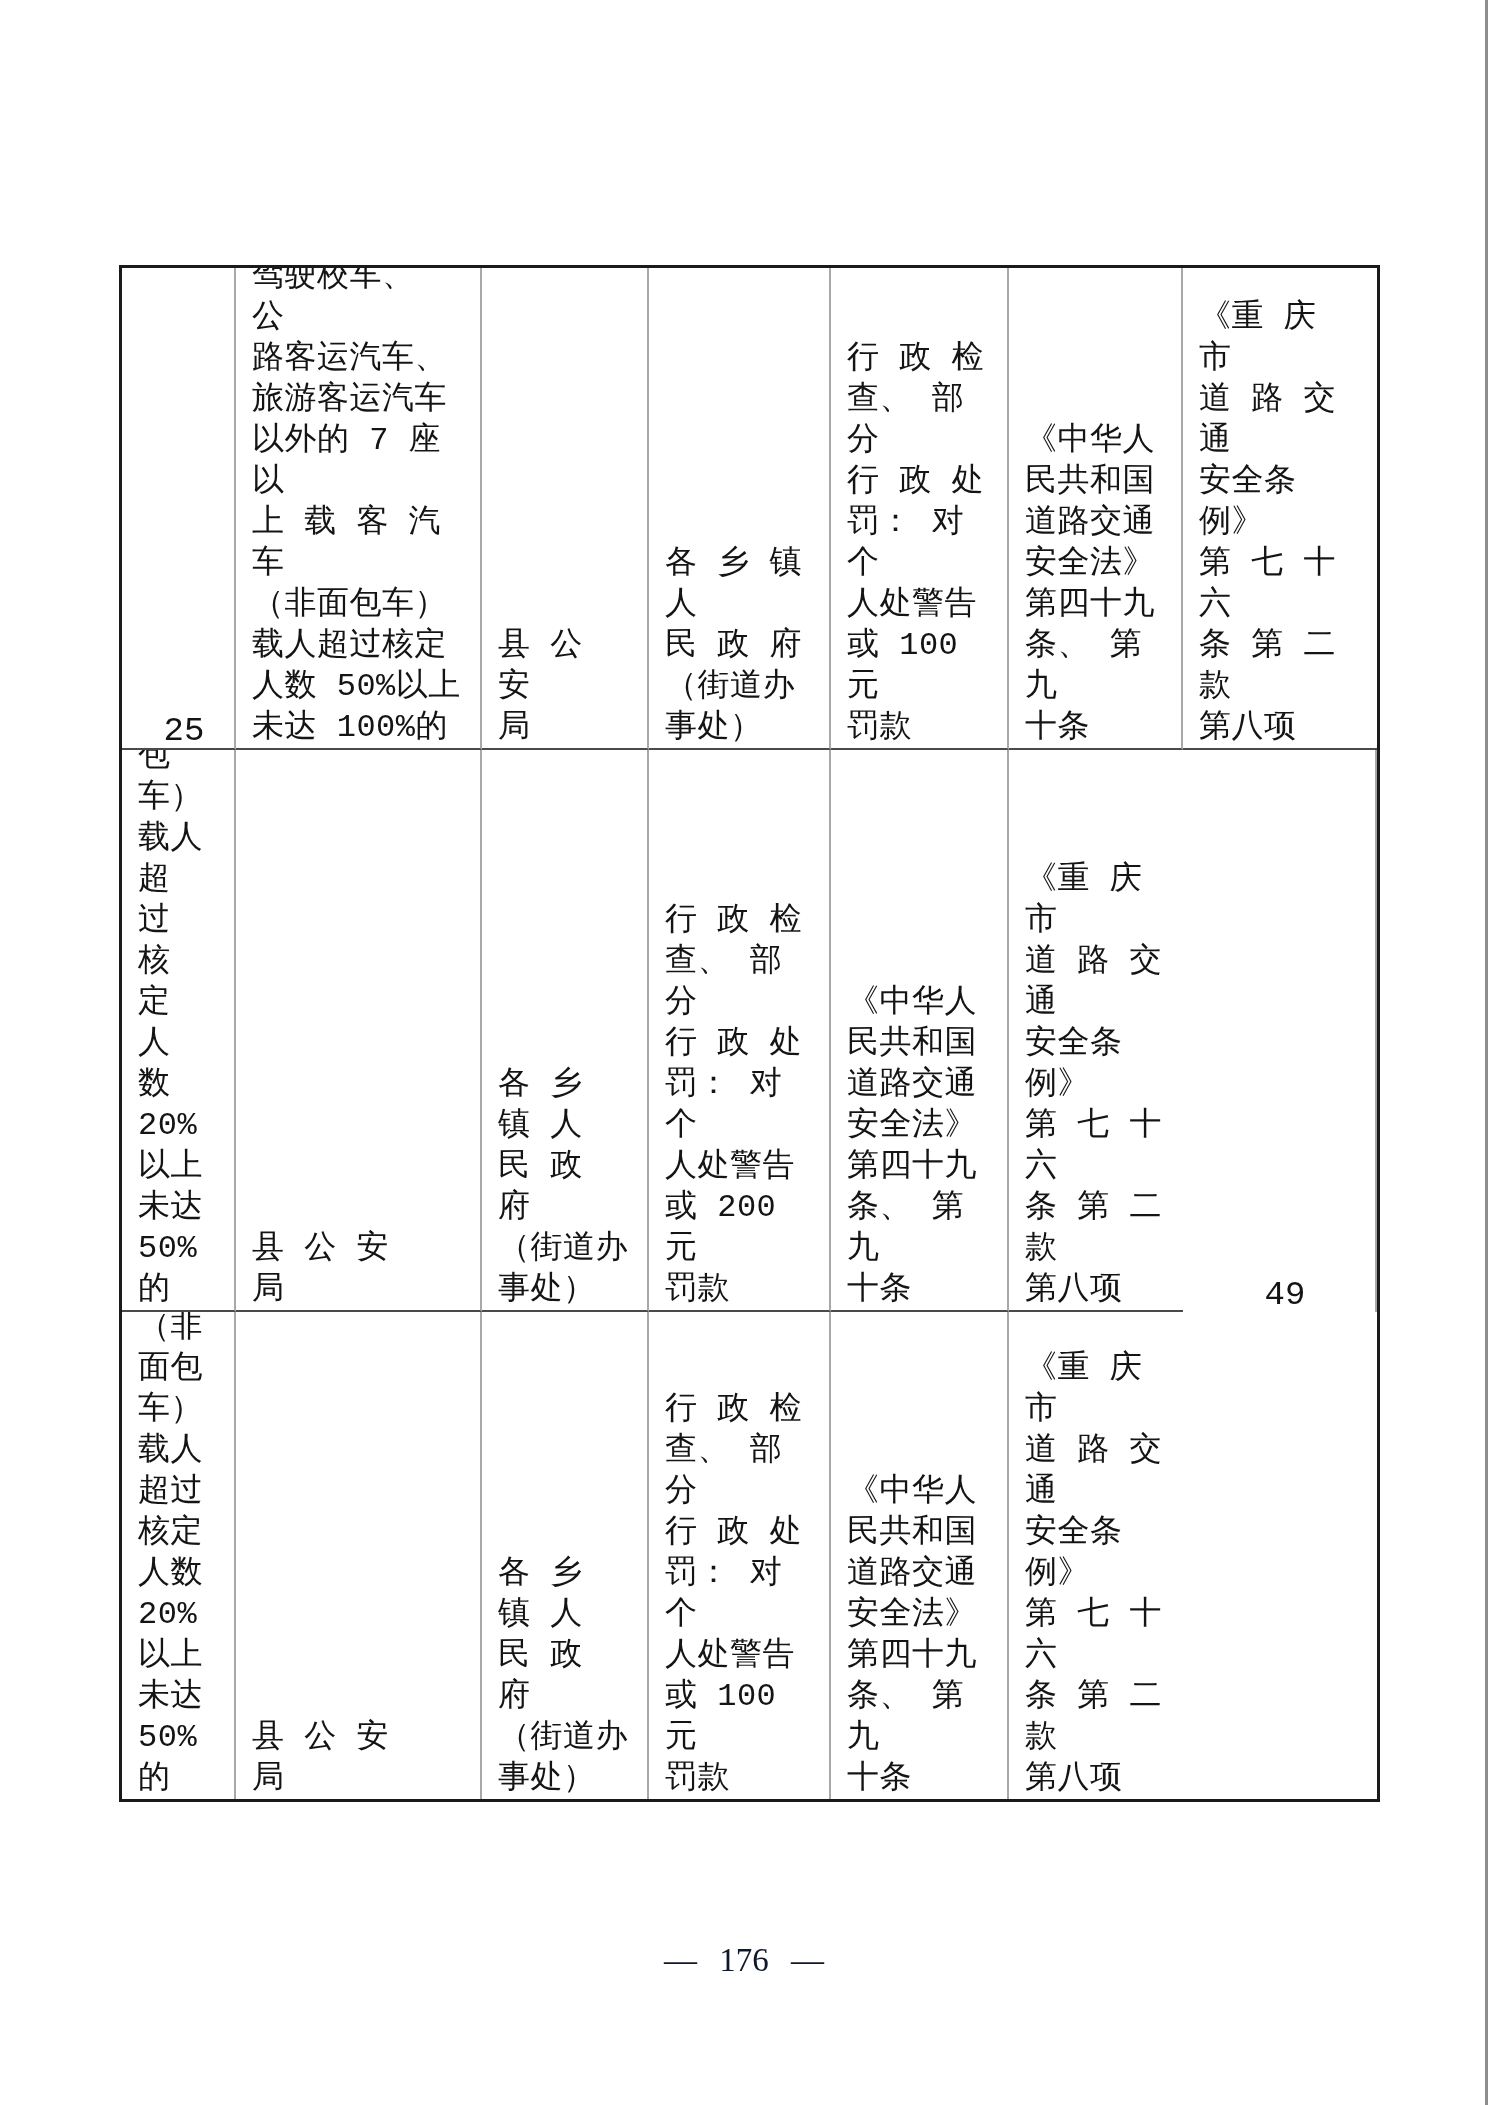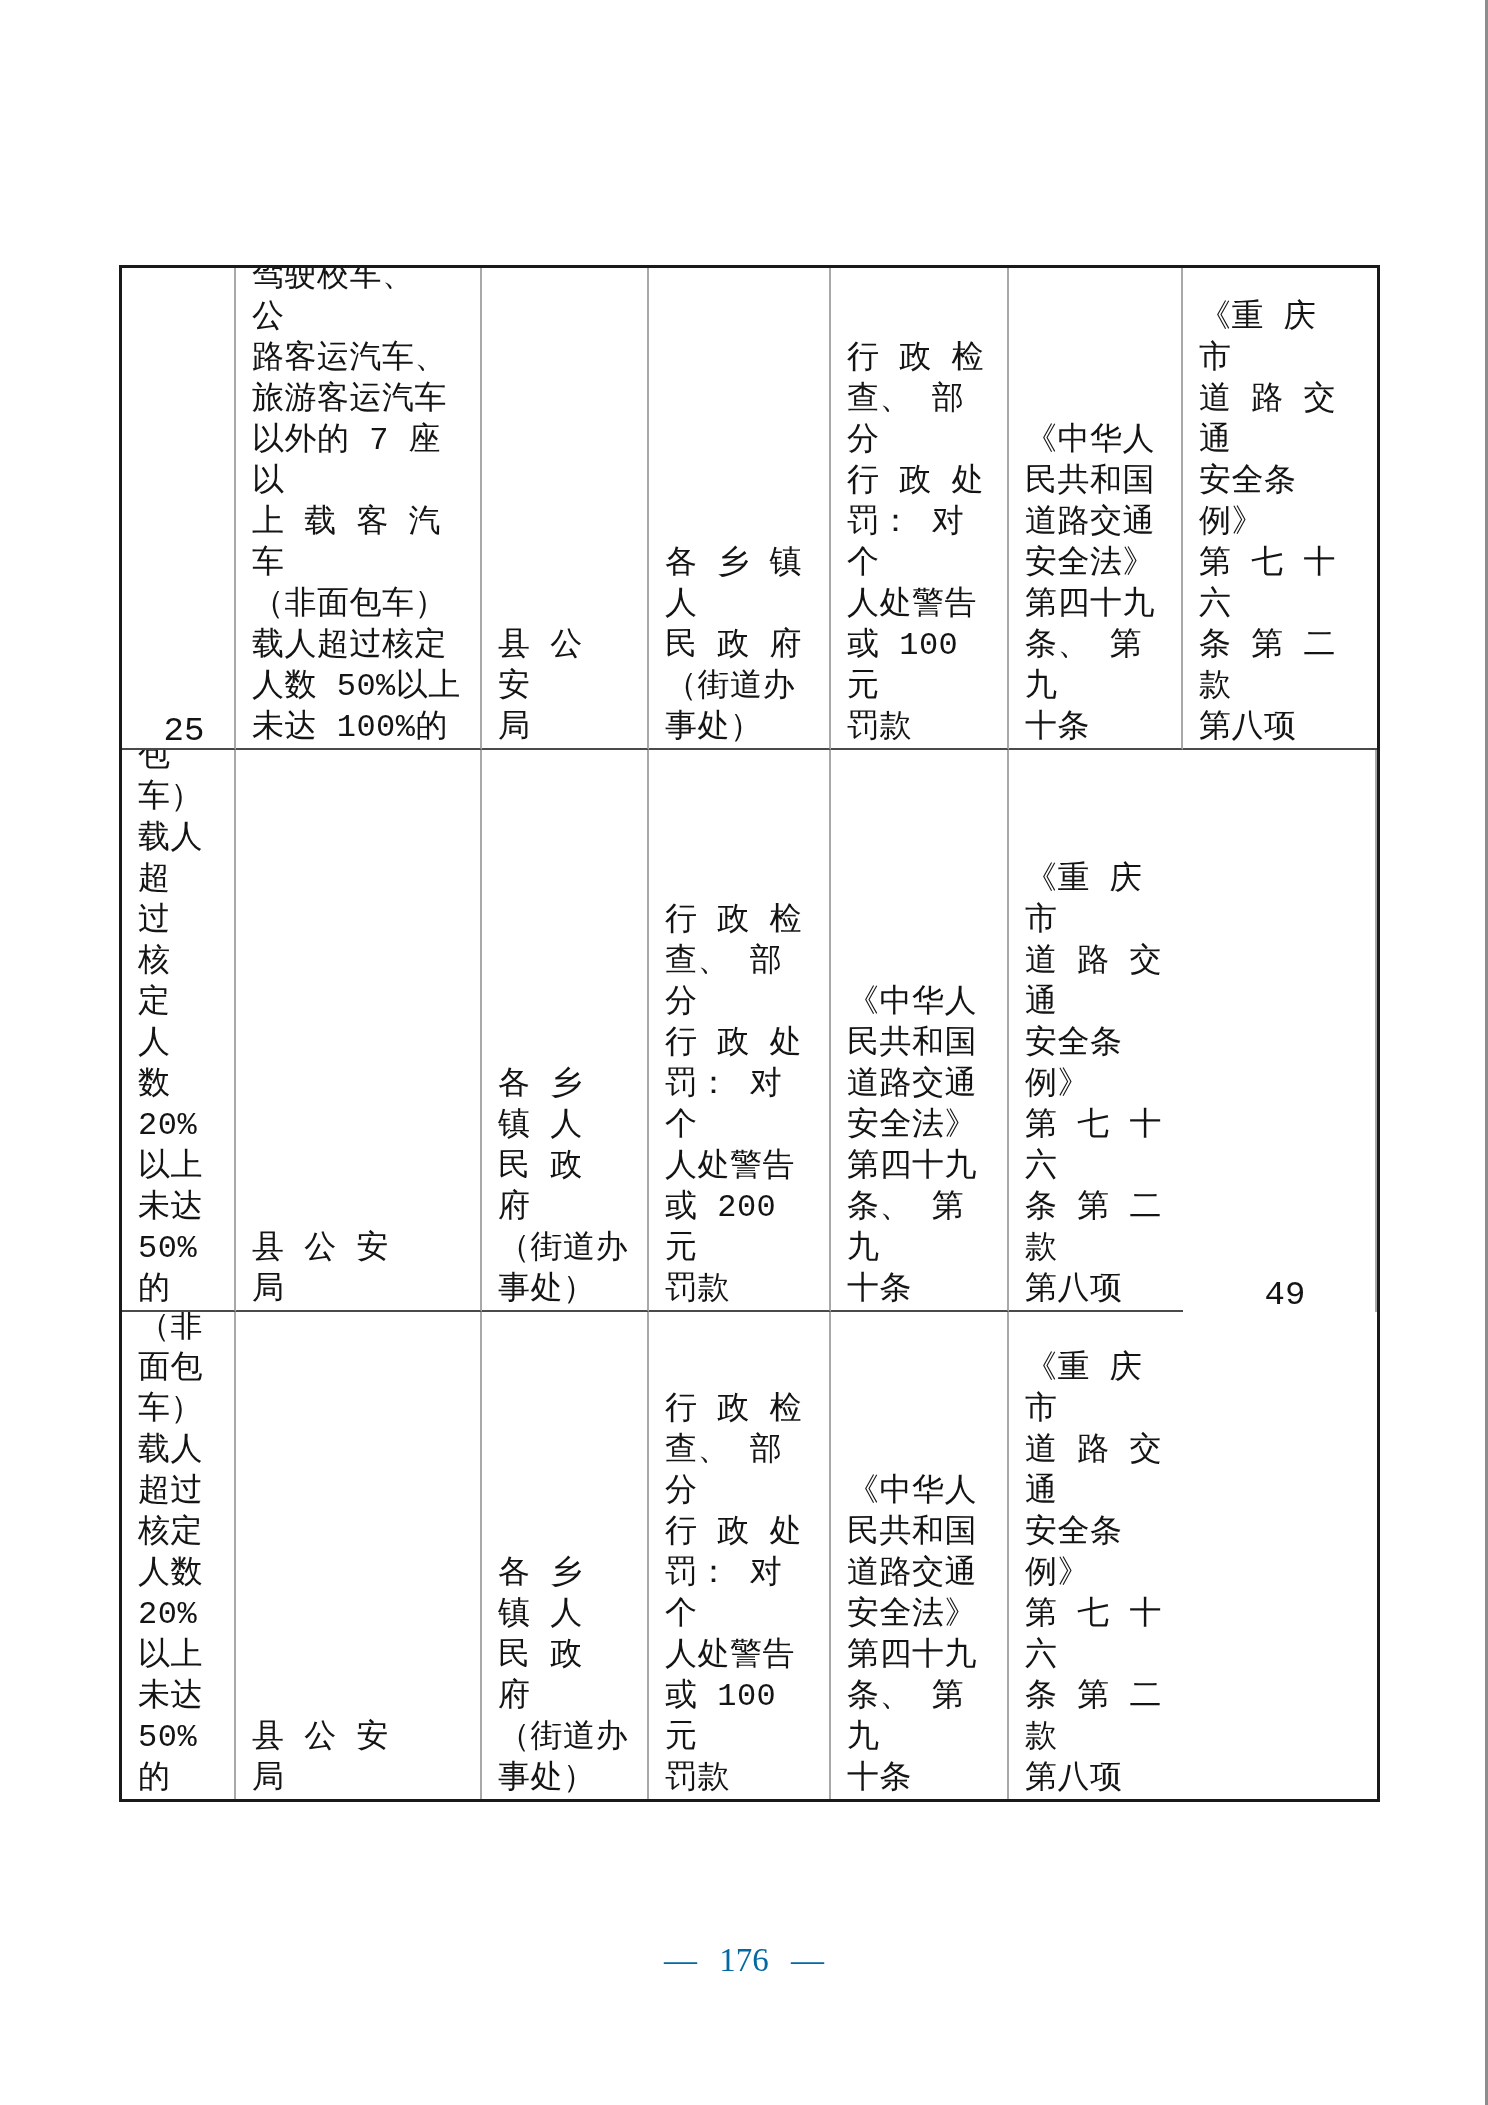--- a/index.html
+++ b/index.html
@@ -69,21 +69,21 @@
   
   .page-number {
     position: absolute;
     left: 0;
     top: 1938px;
     width: 1488px;
     text-align: center;
     font-family: "Liberation Serif", "DejaVu Serif", serif;
     font-size: 33px;
     line-height: 44px;
-    color: #0369a1;
+    color: #0f172a;
     word-spacing: 14px;
   }
 </style>
 </head>
 <body>
 
 <div class="doc-table">
 
   <div class="cell num">
     <div class="cell-text">25</div>

